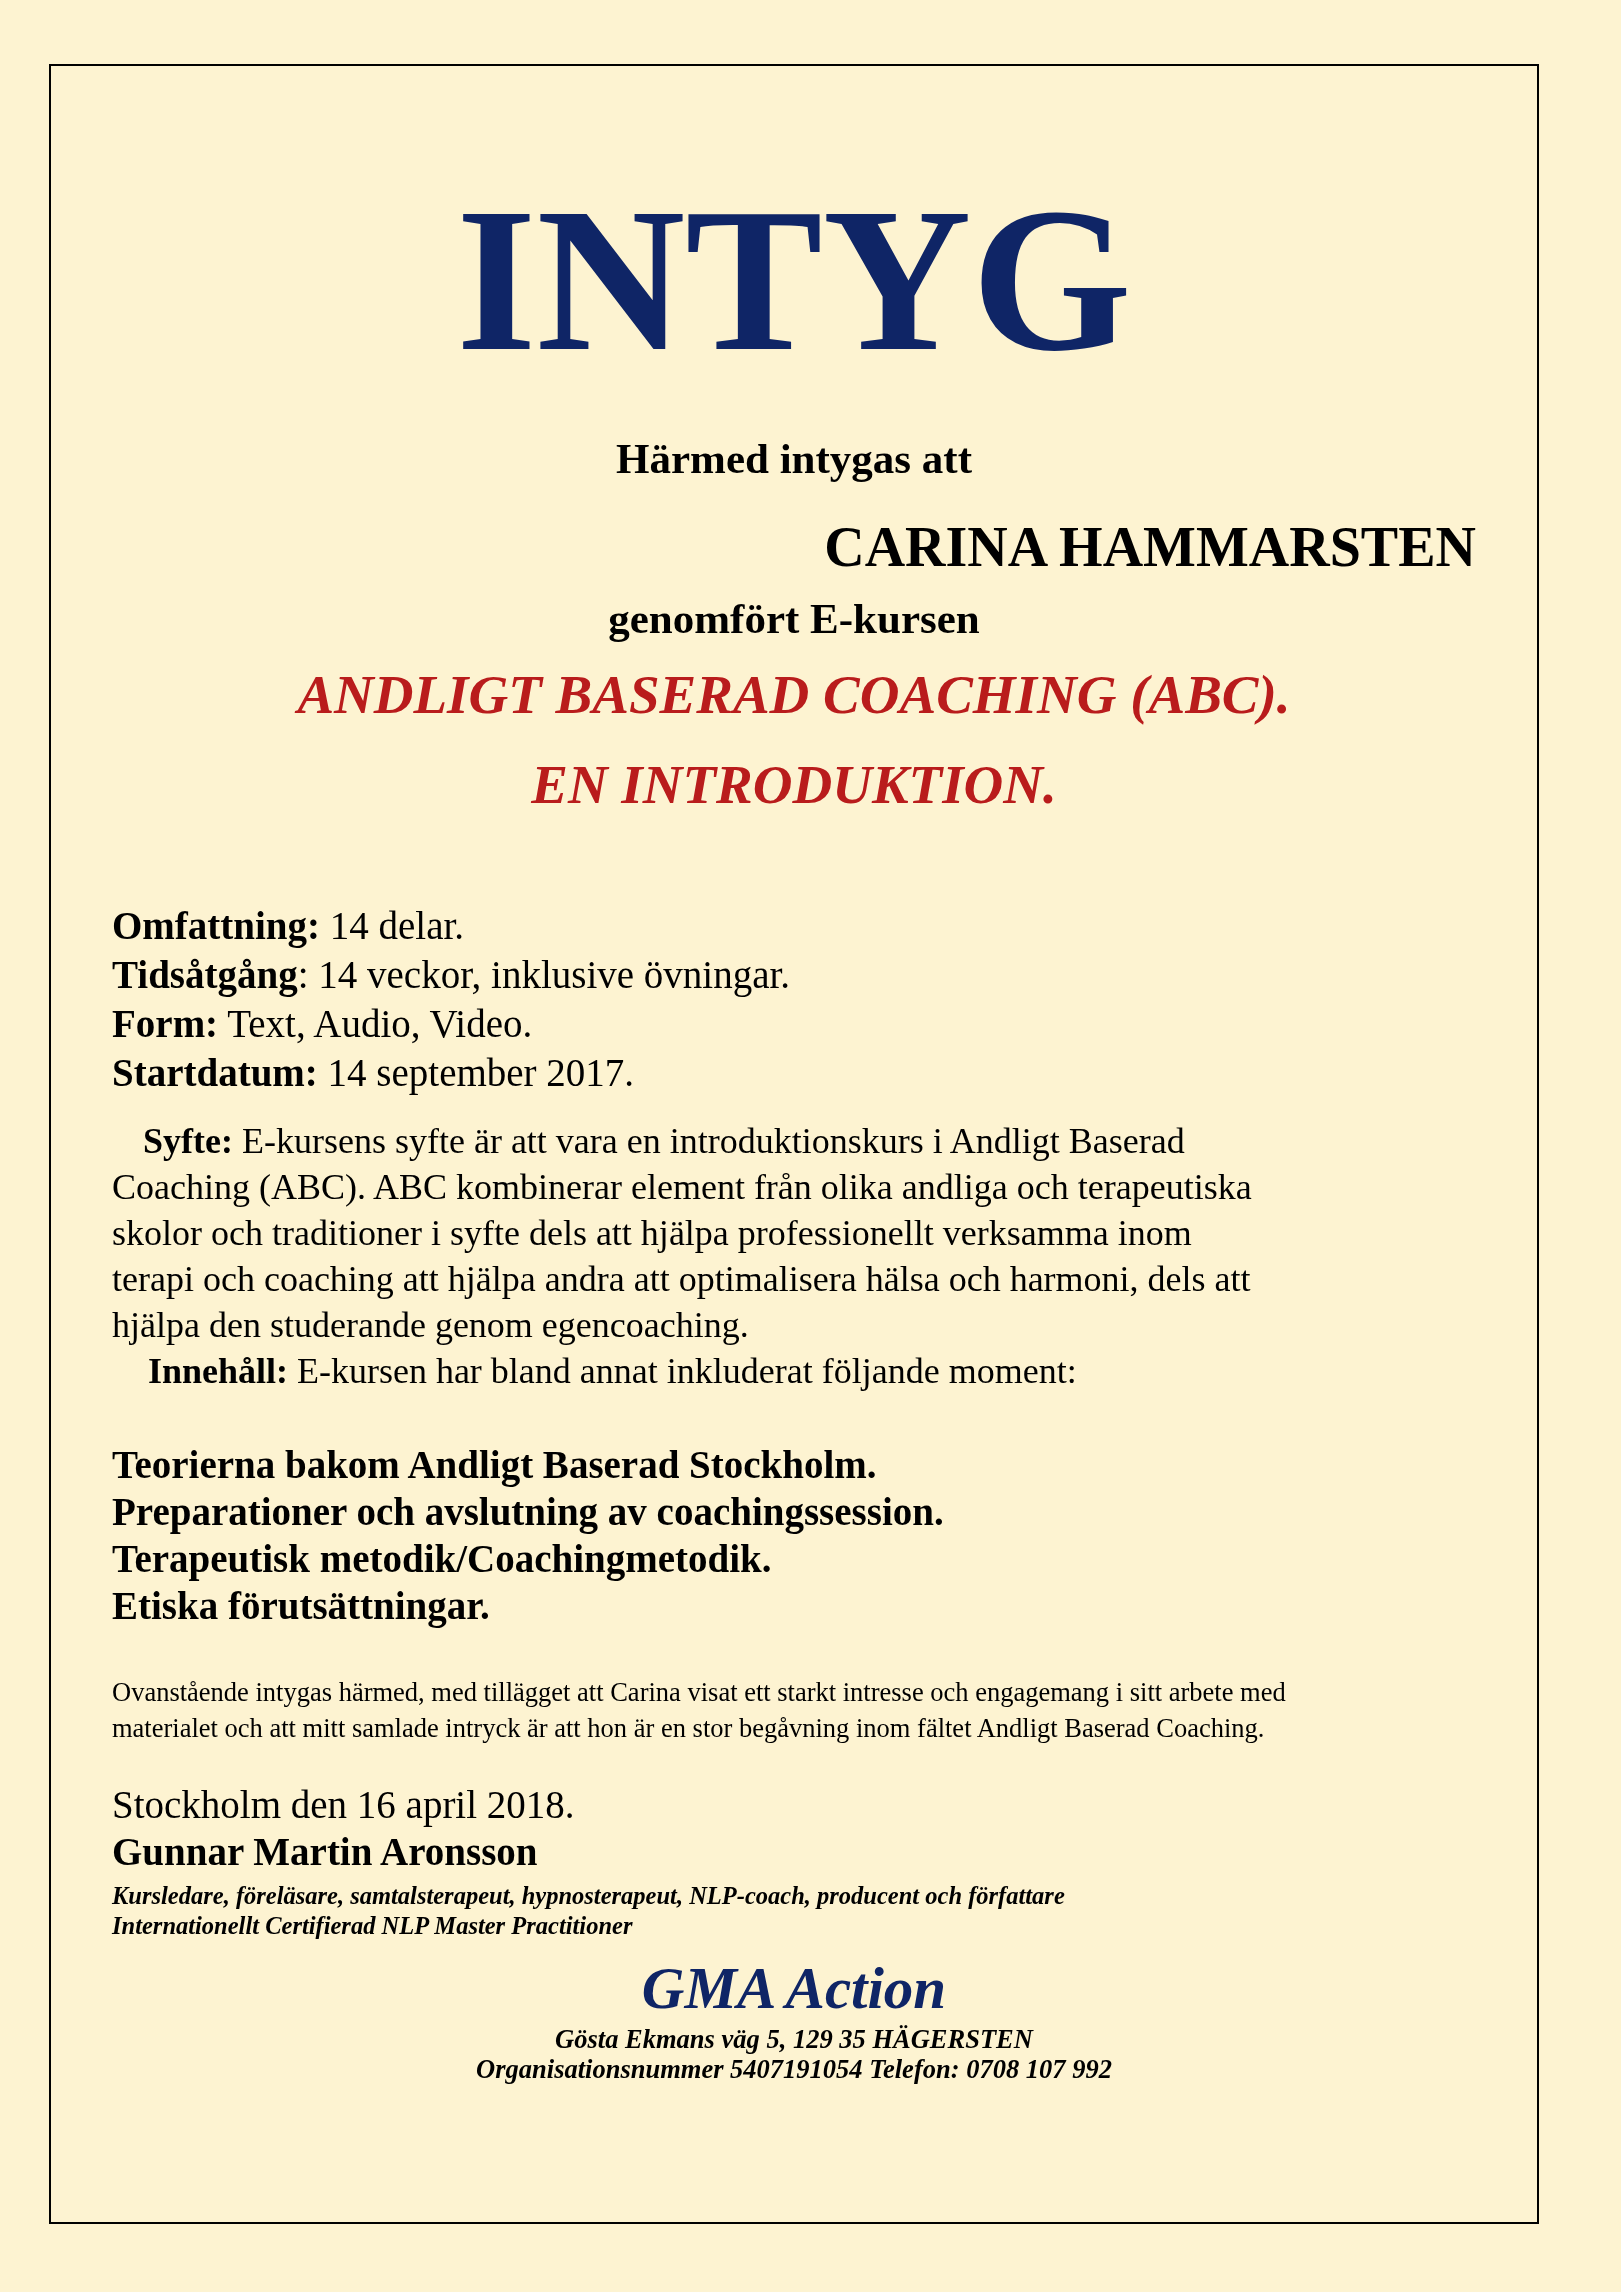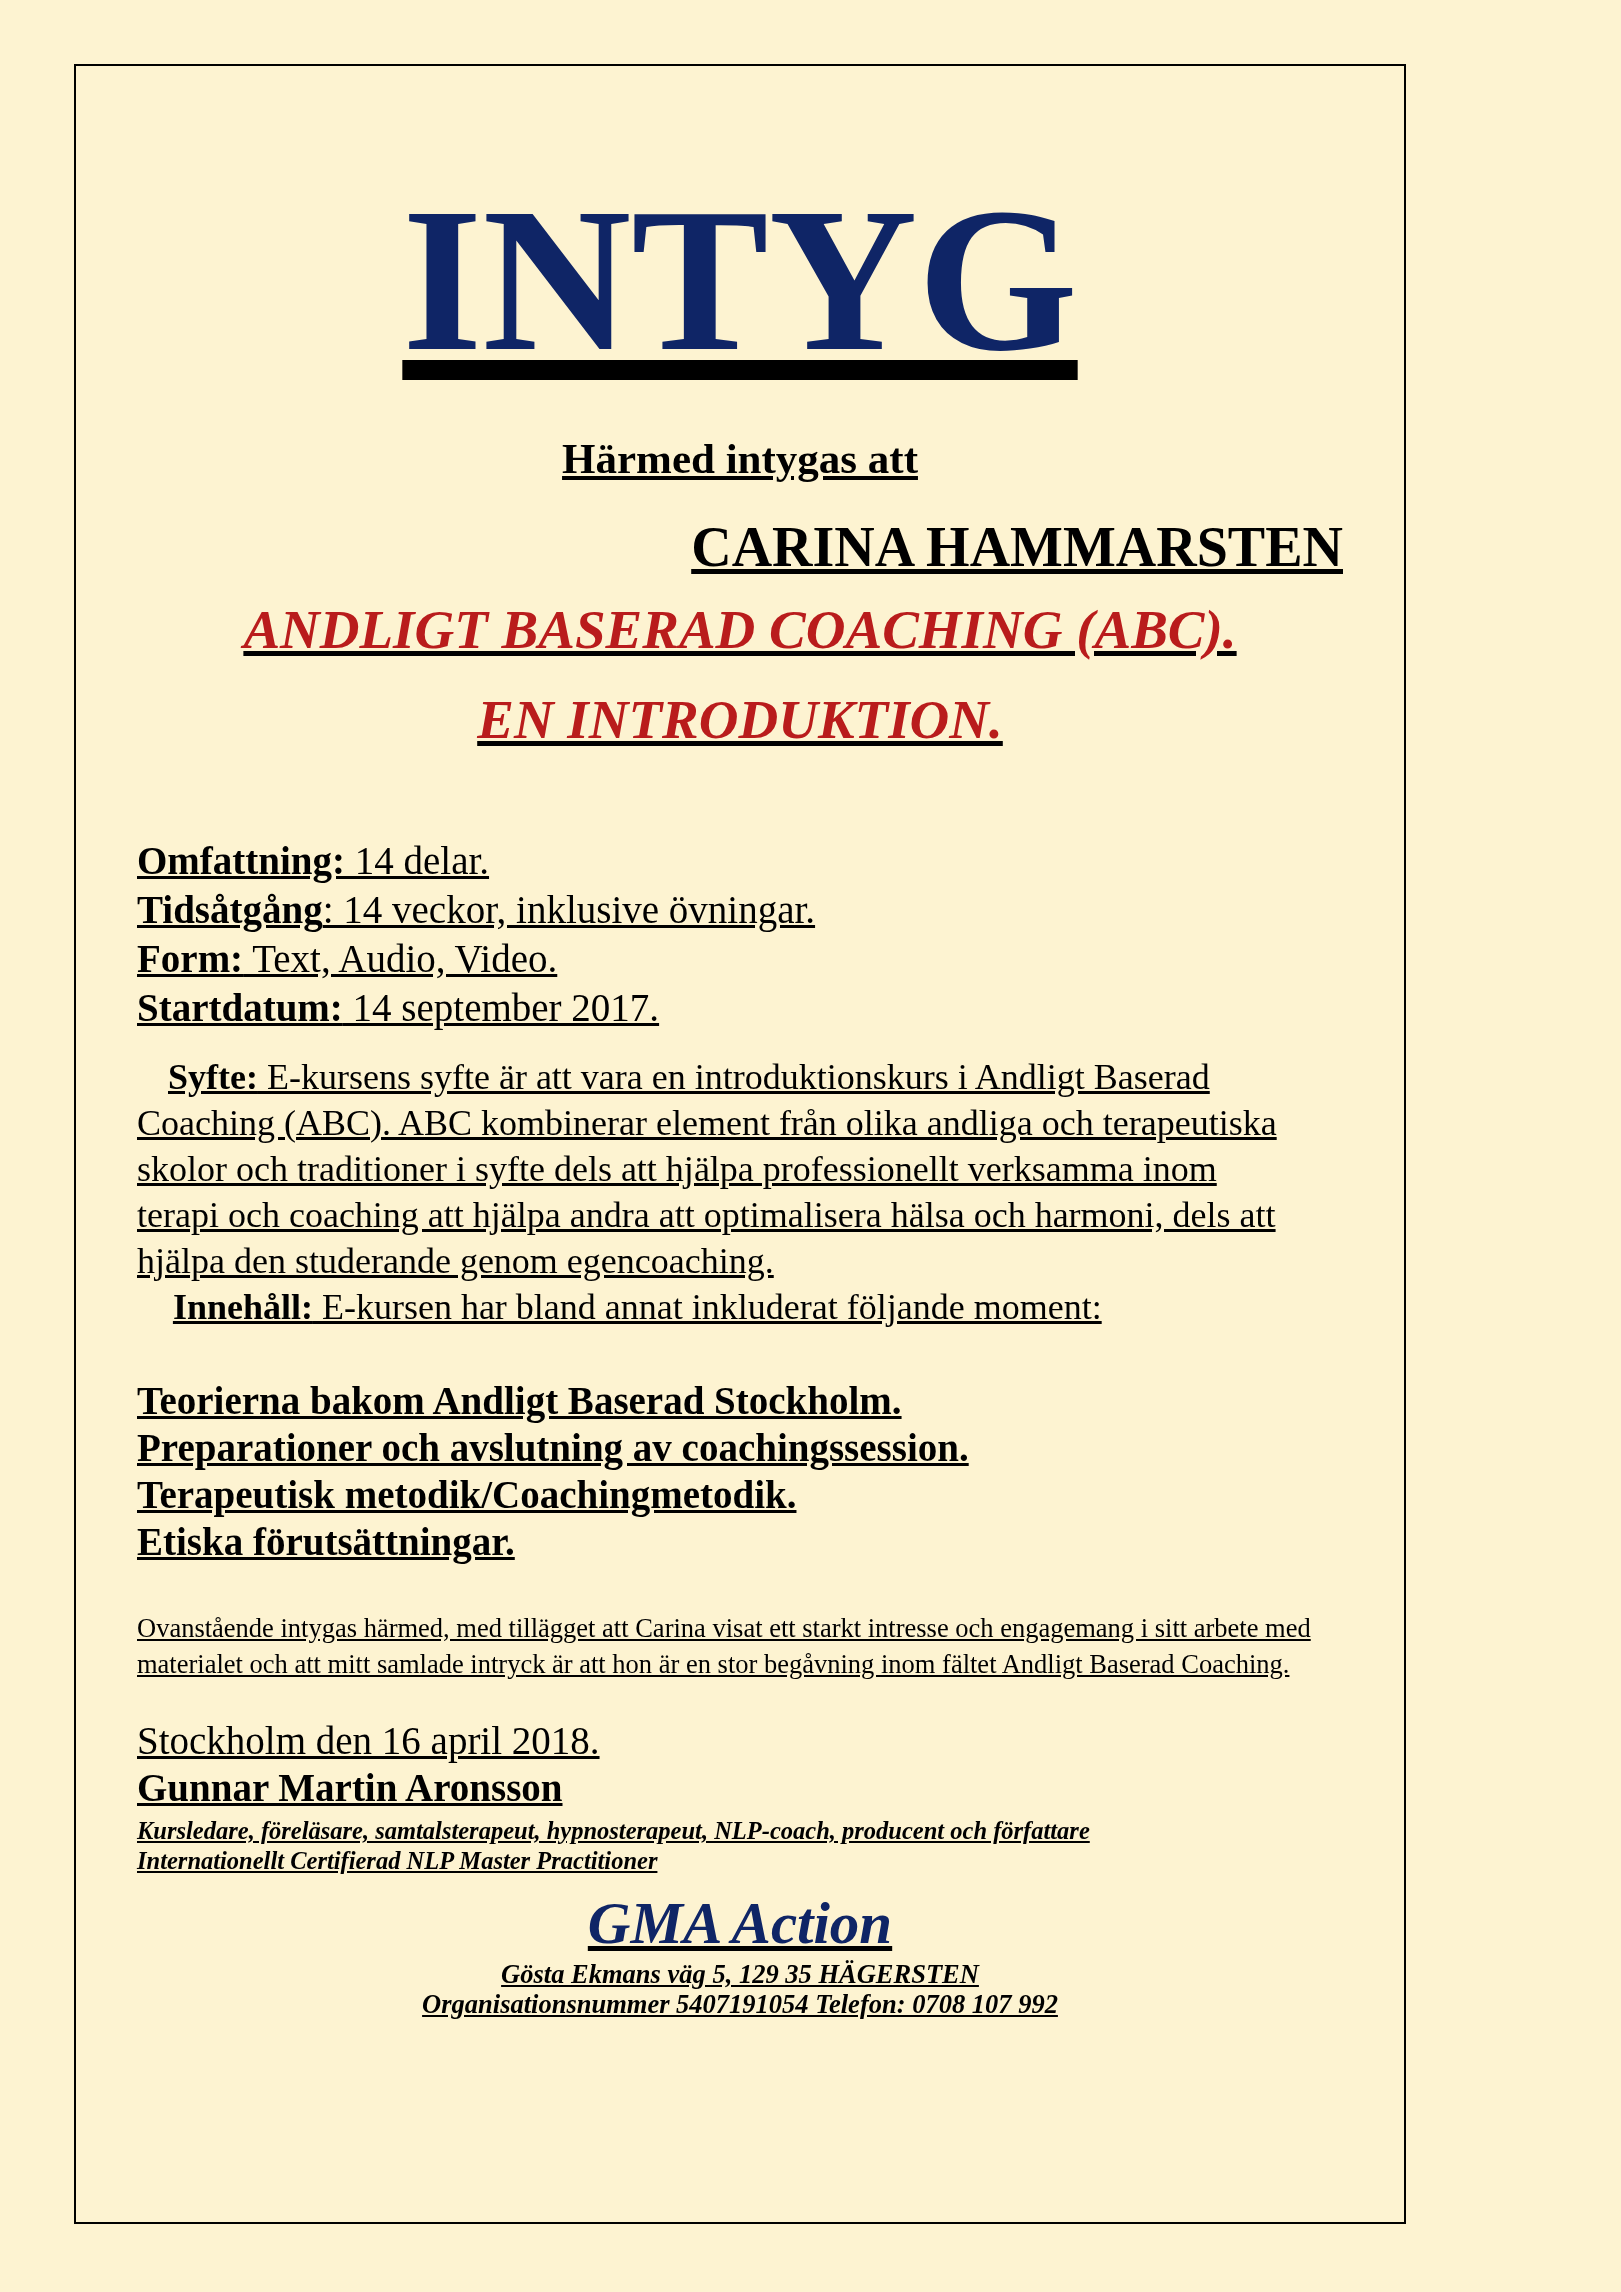--- a/index.html
+++ b/index.html
@@ -6,27 +6,26 @@
   html, body { width: 1621px; height: 2293px; }
   body {
     background: #fdf3d1;
     font-family: "Liberation Serif", "DejaVu Serif", serif;
     color: #000000;
     position: relative;
     overflow: hidden;
   }
   .frame {
     position: absolute;
-    left: 74px;
+    left: 49px;
     top: 64px;
-    width: 1332px;
+    width: 1490px;
     height: 2160px;
     border: 2.9px solid #000000;
     padding: 0 61px;
-    text-decoration: underline;
   }
 
   .title {
     font-size: 206px;
     line-height: 196px;
     font-weight: bold;
     text-align: center;
     margin-top: 116px;
     color: #0f2566;
   }
@@ -141,20 +140,21 @@
 <body>
 
 <div class="frame">
 
   <h1 class="title">INTYG</h1>
 
   <p class="intro-line">Härmed intygas att</p>
 
   <p class="recipient">CARINA HAMMARSTEN</p>
 
+  <p class="completion">genomfört E-kursen</p>
 
   <h2 class="course-line-1">ANDLIGT BASERAD COACHING (ABC).</h2>
 
   <h2 class="course-line-2">EN INTRODUKTION.</h2>
 
   <div class="details">
     <div><b>Omfattning:</b><span> 14 delar.</span></div>
     <div><b>Tidsåtgång</b><span>: 14 veckor, inklusive övningar.</span></div>
     <div><b>Form:</b><span> Text, Audio, Video.</span></div>
     <div><b>Startdatum:</b><span> 14 september 2017.</span></div>

